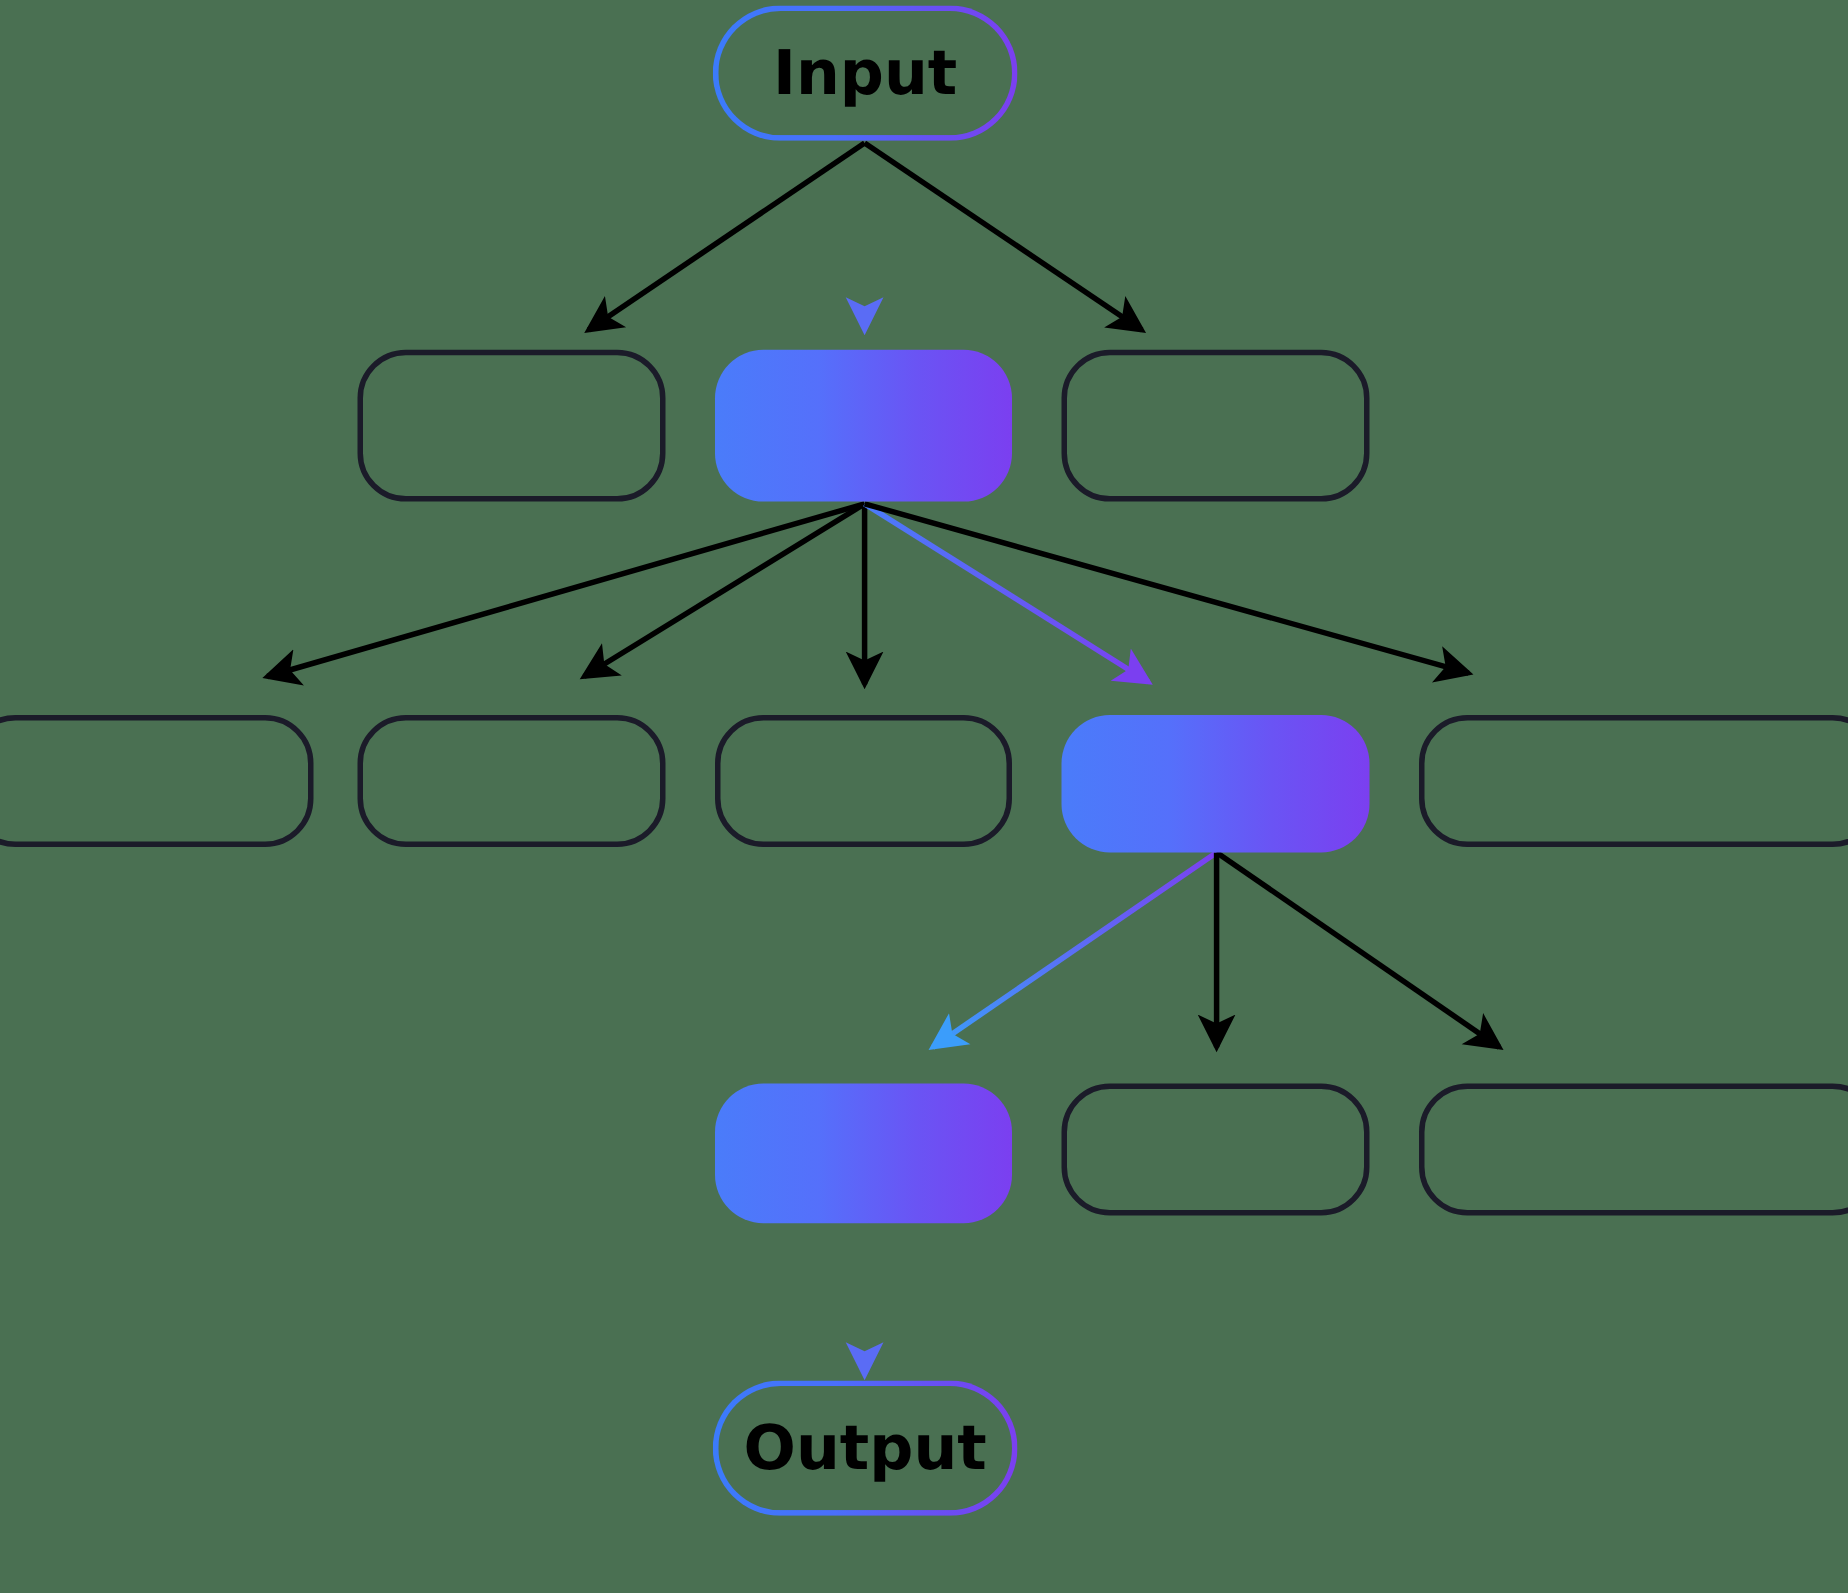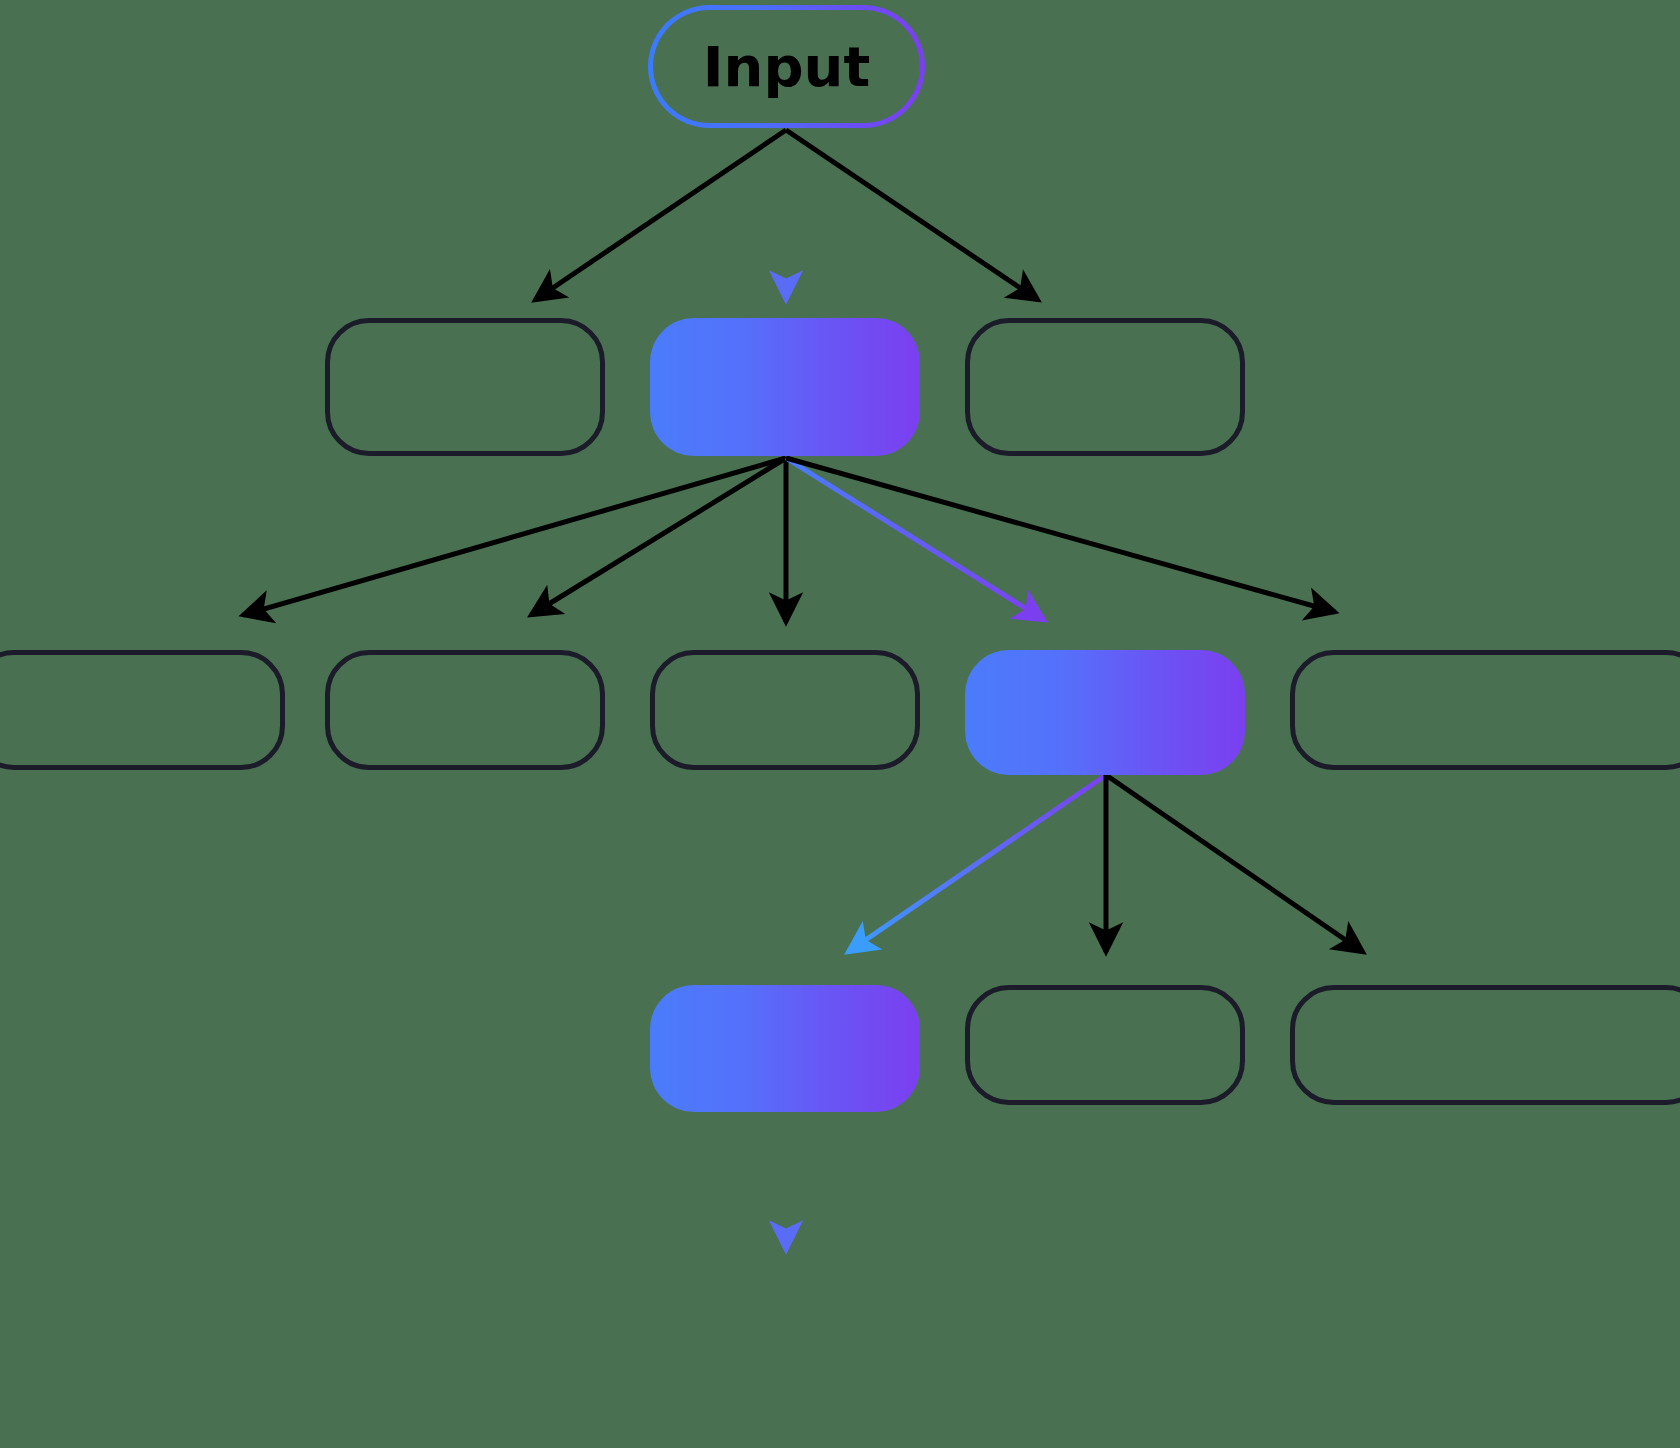--- a/index.html
+++ b/index.html
@@ -121,14 +121,17 @@
   <div class="node plain" style="left:-30px; top:650px; width:315px; height:120px;"></div>
   <div class="node plain" style="left:325px; top:650px; width:280px; height:120px;"></div>
   <div class="node plain" style="left:650px; top:650px; width:270px; height:120px;"></div>
   <div class="node filled" style="left:965px; top:650px; width:280px; height:125px;"></div>
   <div class="node plain" style="left:1290px; top:650px; width:420px; height:120px;"></div>
 
   <div class="node filled" style="left:650px; top:985px; width:270px; height:127px;"></div>
   <div class="node plain" style="left:965px; top:985px; width:280px; height:120px;"></div>
   <div class="node plain" style="left:1290px; top:985px; width:420px; height:120px;"></div>
 
+  <div class="node outline-gradient" style="left:648px; top:1255px; width:277px; height:123px;">
+    <span class="node-label">Output</span>
+  </div>
 
 </div>
 
 </body></html>

